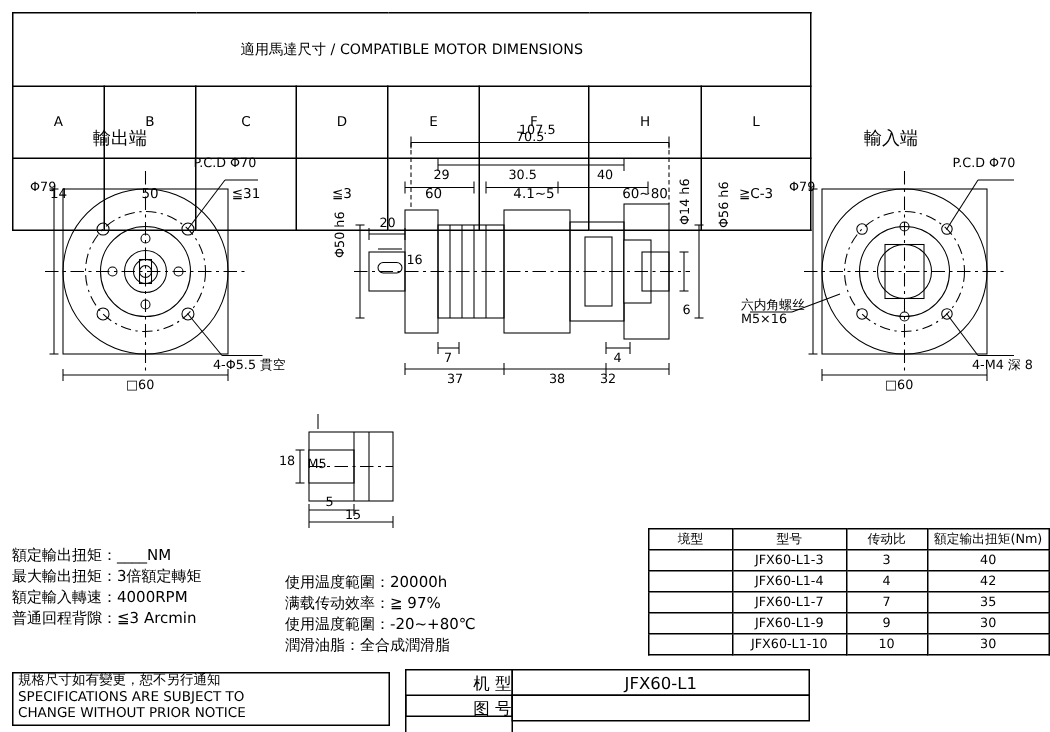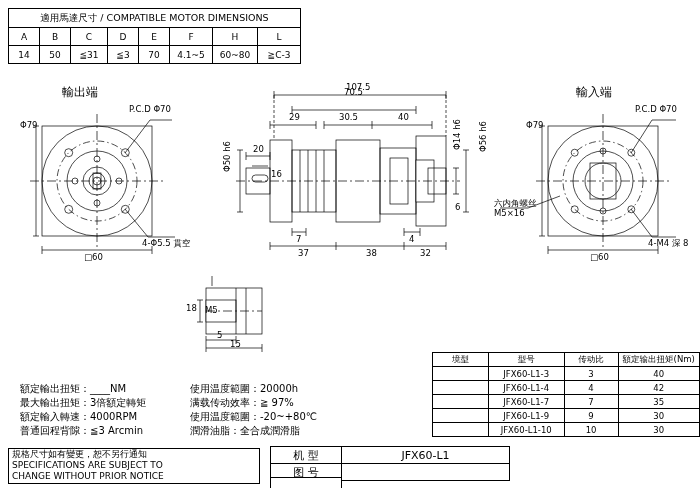--- a/index.html
+++ b/index.html
@@ -3,43 +3,43 @@
 <meta charset="utf-8">
 <style>
   html,body{margin:0;padding:0;background:#fff;}
   body{width:700px;height:488px;position:relative;overflow:hidden;
        font-family:"DejaVu Sans","Liberation Sans",sans-serif;color:#000;}
   .abs{position:absolute;}
   table{border-collapse:collapse;}
   
   #motor-table{left:8px;top:8px;}
   #motor-table td,#motor-table th{border:1px solid #000;font-size:9px;text-align:center;
-      padding:0;height:17px;}
+      padding:15px;height:17px;}
   #motor-table .hdr{font-size:9.5px;height:18px;}
   #motor-table .c{width:30px;}
   #motor-table .c2{width:36px;}
   #motor-table .c3{width:42px;}
   #motor-table .c4{width:44px;}
   
   #model-table{left:432px;top:352px;}
   #model-table td{border:1px solid #000;font-size:8.5px;text-align:center;height:13px;padding:0 2px;}
   #model-table .w1{width:52px;}
   #model-table .w2{width:72px;}
   #model-table .w3{width:50px;}
   #model-table .w4{width:78px;}
   
   .spec{font-size:10px;line-height:14px;white-space:nowrap;}
   
   #notice{left:8px;top:448px;width:250px;height:34px;border:1px solid #000;}
   #notice .l{font-size:9px;line-height:11px;padding-left:3px;}
   
   #namebox{left:270px;top:446px;width:240px;height:36px;}
   #namebox div{position:absolute;border:1px solid #000;box-sizing:border-box;}
-  .nb-l{left:0;width:72px;height:32px;font-size:11px;text-align:center;line-height:17px;}
-  .nb-r{left:71px;width:169px;height:18px;font-size:11px;text-align:center;line-height:17px;}
+  .nb-l{left:0;width:72px;height:32px;font-size:11px;text-align:right;line-height:17px;}
+  .nb-r{left:71px;width:199px;height:18px;font-size:11px;text-align:center;line-height:17px;}
   
   .lbl{font-size:8.5px;white-space:nowrap;}
   .title{font-size:12px;white-space:nowrap;}
   svg{position:absolute;left:0;top:0;}
 </style>
 </head>
 <body>
 
 <table id="motor-table" class="abs">
   <tbody>
@@ -54,21 +54,21 @@
     <td class="c">E</td>
     <td class="c3">F</td>
     <td class="c4">H</td>
     <td class="c3">L</td>
   </tr>
   <tr>
     <td>14</td>
     <td>50</td>
     <td>≦31</td>
     <td>≦3</td>
-    <td>70</td>
+    <td>60</td>
     <td>4.1~5</td>
     <td>60~80</td>
     <td>≧C-3</td>
   </tr>
 </tbody>
   </table>
 
 <svg width="700" height="488">
   <g stroke="#000" fill="none" stroke-width="0.7">
 
@@ -256,28 +256,28 @@
 <div class="abs lbl" style="left:253px;top:144px;">20</div>
 <div class="abs lbl" style="left:271px;top:169px;">16</div>
 <div class="abs lbl" style="left:222px;top:172px;transform:rotate(-90deg);transform-origin:left top;">Φ50 h6</div>
 <div class="abs lbl" style="left:452px;top:150px;transform:rotate(-90deg);transform-origin:left top;">Φ14 h6</div>
 <div class="abs lbl" style="left:478px;top:152px;transform:rotate(-90deg);transform-origin:left top;">Φ56 h6</div>
 <div class="abs lbl" style="left:455px;top:202px;">6</div>
 <div class="abs lbl" style="left:296px;top:234px;">7</div>
 <div class="abs lbl" style="left:409px;top:234px;">4</div>
 <div class="abs lbl" style="left:298px;top:248px;">37</div>
 <div class="abs lbl" style="left:366px;top:248px;">38</div>
-<div class="abs lbl" style="left:420px;top:248px;">32</div>
+<div class="abs lbl" style="left:400px;top:248px;">32</div>
 
 <div class="abs lbl" style="left:205px;top:266px;margin-top:39px;">M5</div>
 <div class="abs lbl" style="left:186px;top:303px;">18</div>
 <div class="abs lbl" style="left:217px;top:330px;">5</div>
 <div class="abs lbl" style="left:230px;top:339px;">15</div>
 
-<div class="abs" style="left:8px;top:382px;margin-left:12px;">
+<div class="abs" style="left:8px;top:364px;">
   <div class="spec">額定輸出扭矩：____NM</div>
   <div class="spec">最大輸出扭矩：3倍額定轉矩</div>
   <div class="spec">額定輸入轉速：4000RPM</div>
   <div class="spec">普通回程背隙：≦3 Arcmin</div>
 </div>
 
 <div class="abs" style="left:190px;top:382px;">
   <div class="spec">使用温度範圍：20000h</div>
   <div class="spec">满载传动效率：≧ 97%</div>
   <div class="spec">使用温度範圍：-20~+80℃</div>

